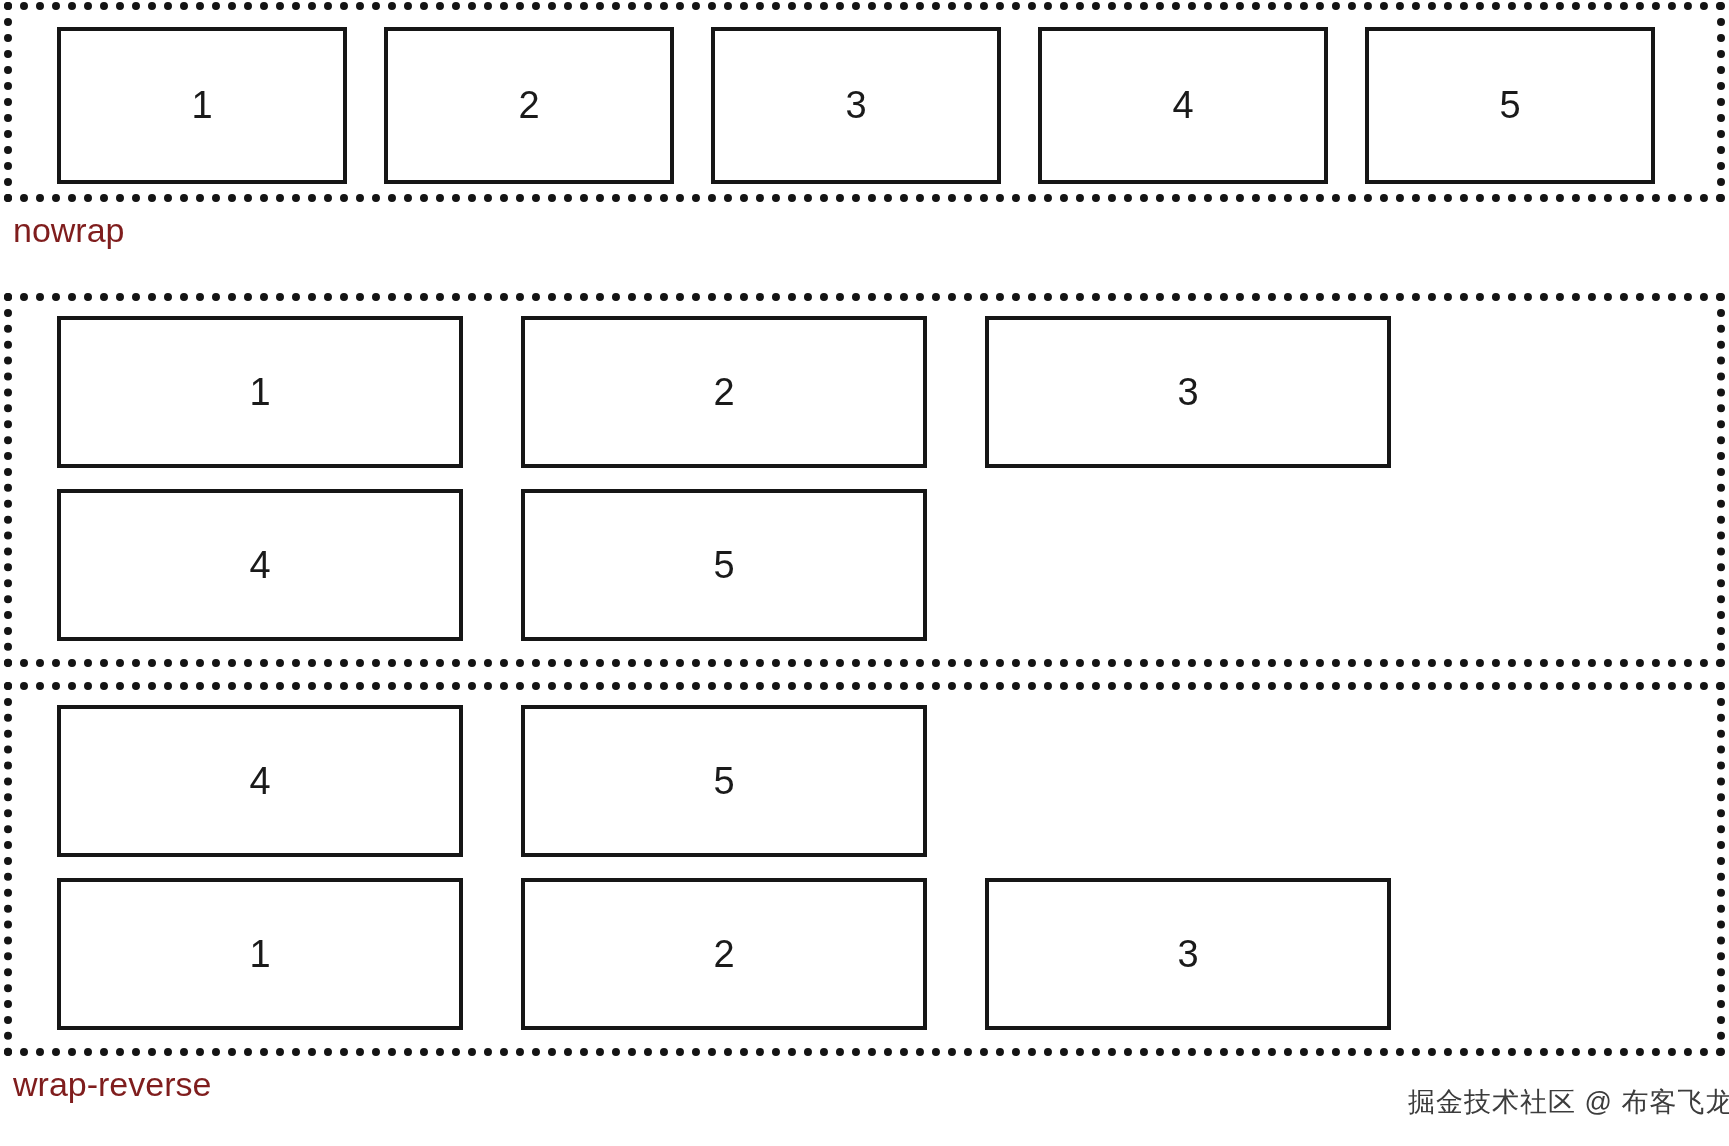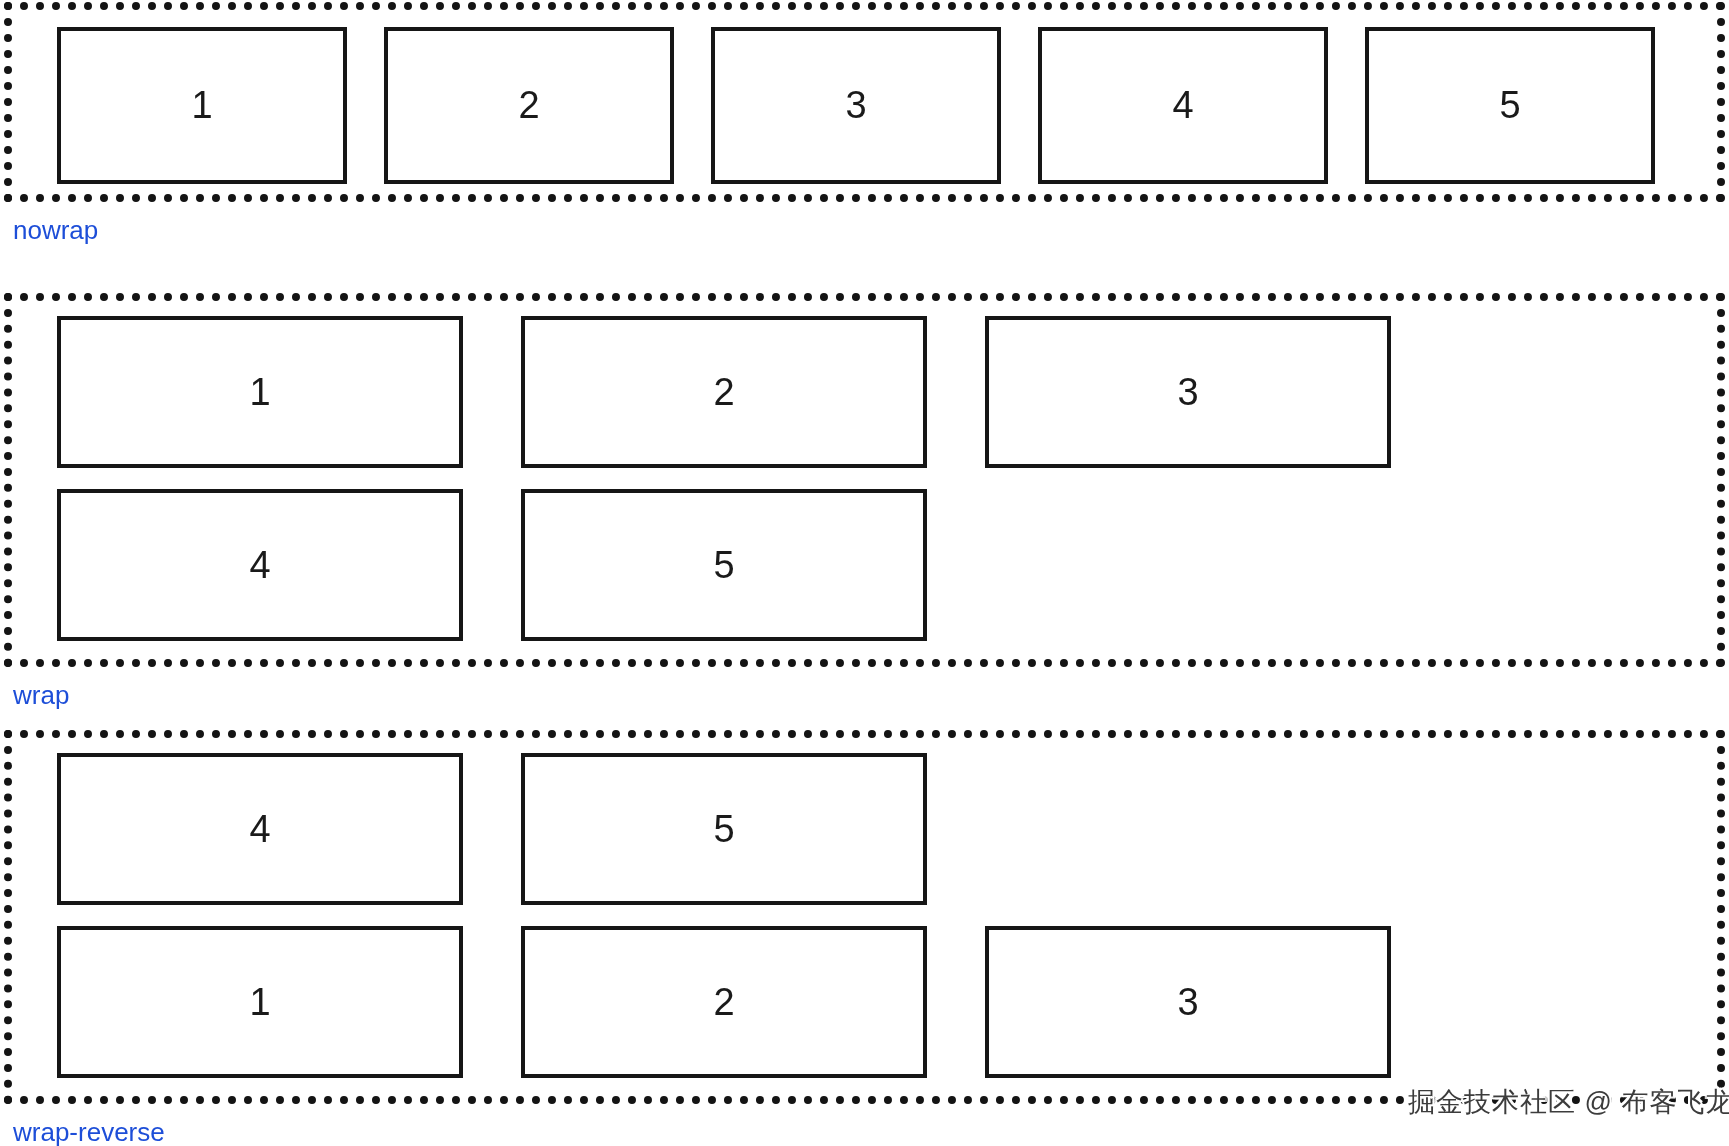--- a/index.html
+++ b/index.html
@@ -52,24 +52,24 @@
     display: flex;
     align-items: center;
     justify-content: center;
     font-size: 38px;
     color: #1a1a1a;
     flex: 0 0 auto;
   }
   .c-nowrap .box { width: 290px; height: 157px; }
   .c-wrap .box, .c-wrap-reverse .box { width: 406px; height: 152px; }
   .section-label {
-    font-size: 26px;
+    font-size: 34px;
     line-height: 40px;
     margin: 8px 0 0 13px;
-    color: #1d4ed8;
+    color: #7f1d1d;
     white-space: nowrap;
   }
   .watermark {
     position: absolute;
     left: 1408px;
     top: 1082px;
     font-size: 27px;
     letter-spacing: 1px;
     color: #3c3c3c;
     white-space: nowrap;
@@ -99,21 +99,20 @@
     <div class="flex-row">
       <div class="box">1</div>
       <div class="box">2</div>
       <div class="box">3</div>
     </div>
     <div class="flex-row">
       <div class="box">4</div>
       <div class="box">5</div>
     </div>
   </div>
-  <div class="section-label">wrap</div>
 
   <div class="flex-container c-wrap-reverse">
     <div class="flex-row">
       <div class="box">4</div>
       <div class="box">5</div>
     </div>
     <div class="flex-row">
       <div class="box">1</div>
       <div class="box">2</div>
       <div class="box">3</div>

